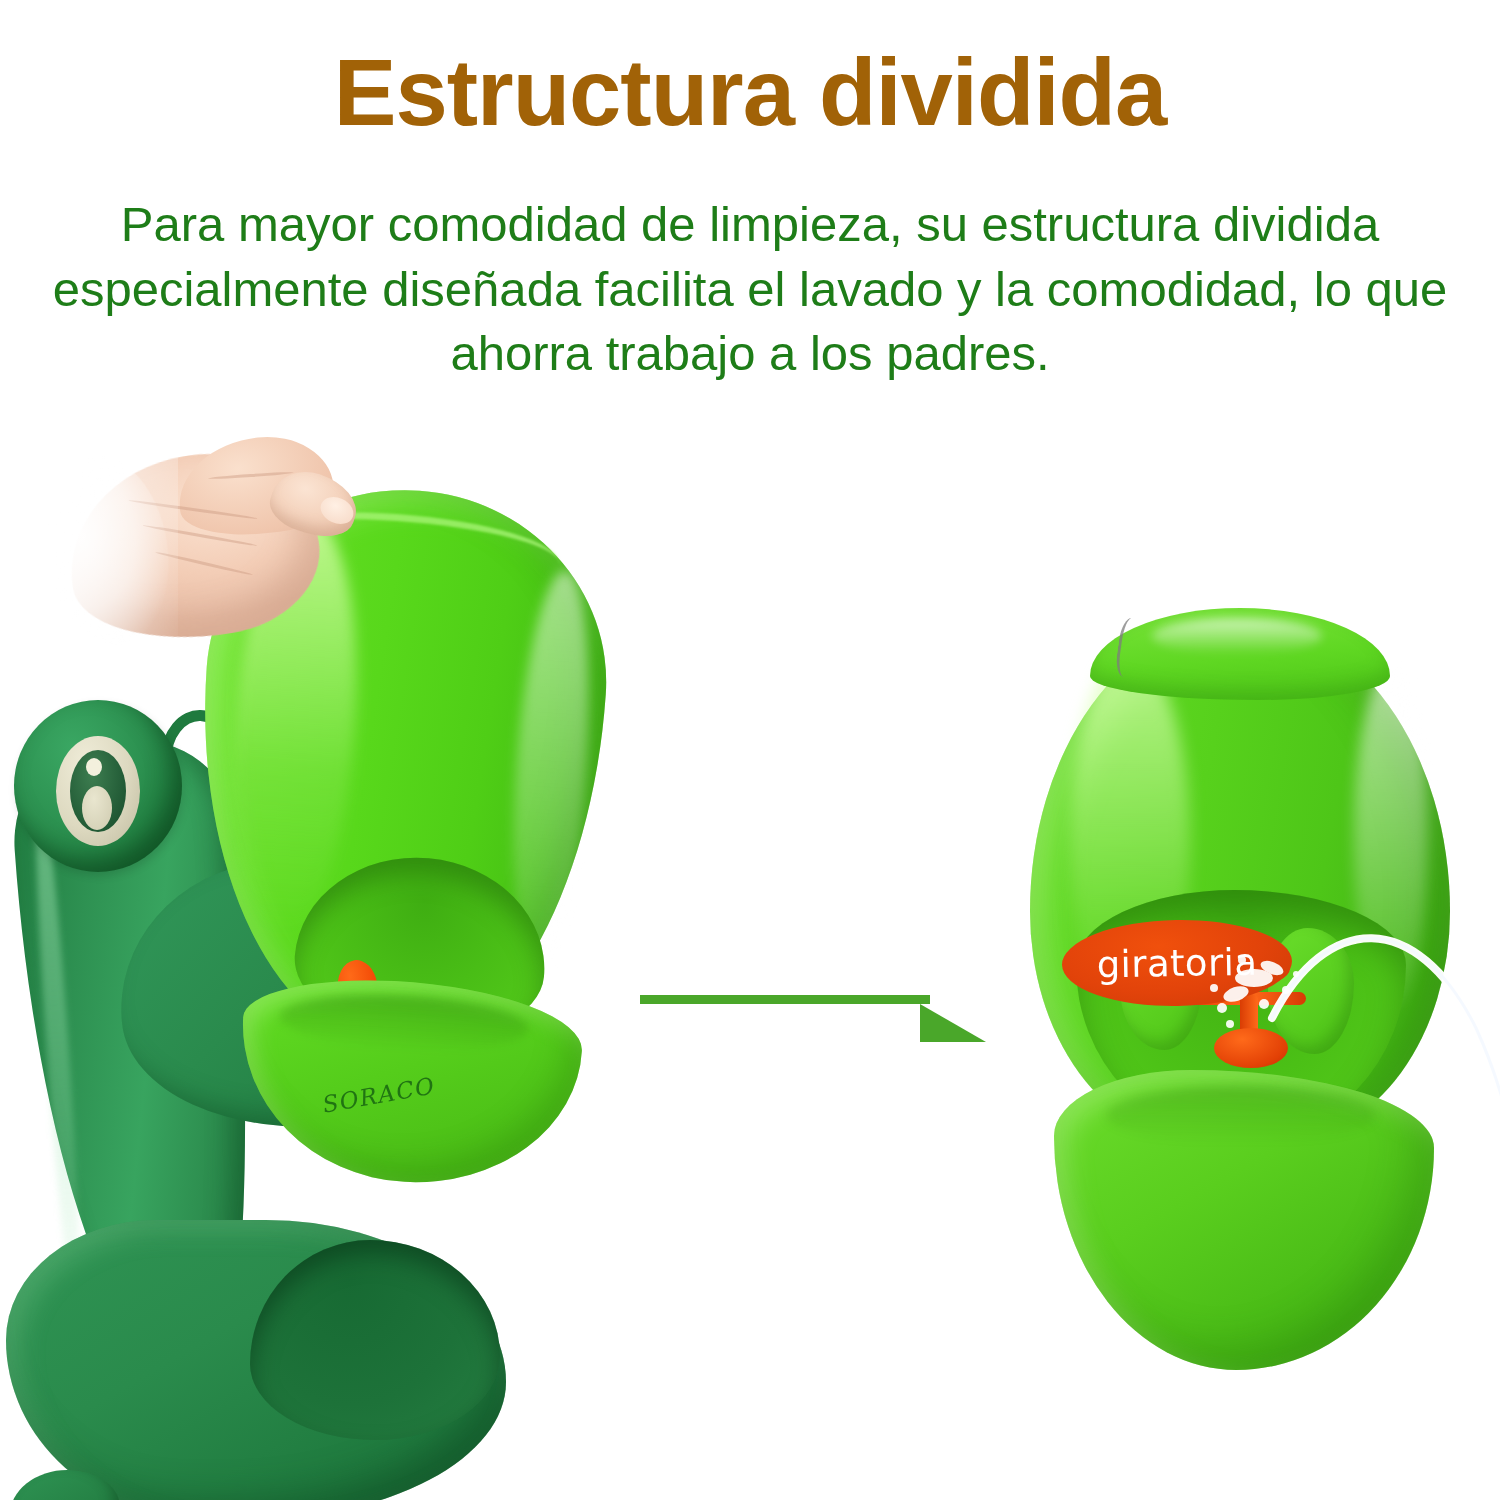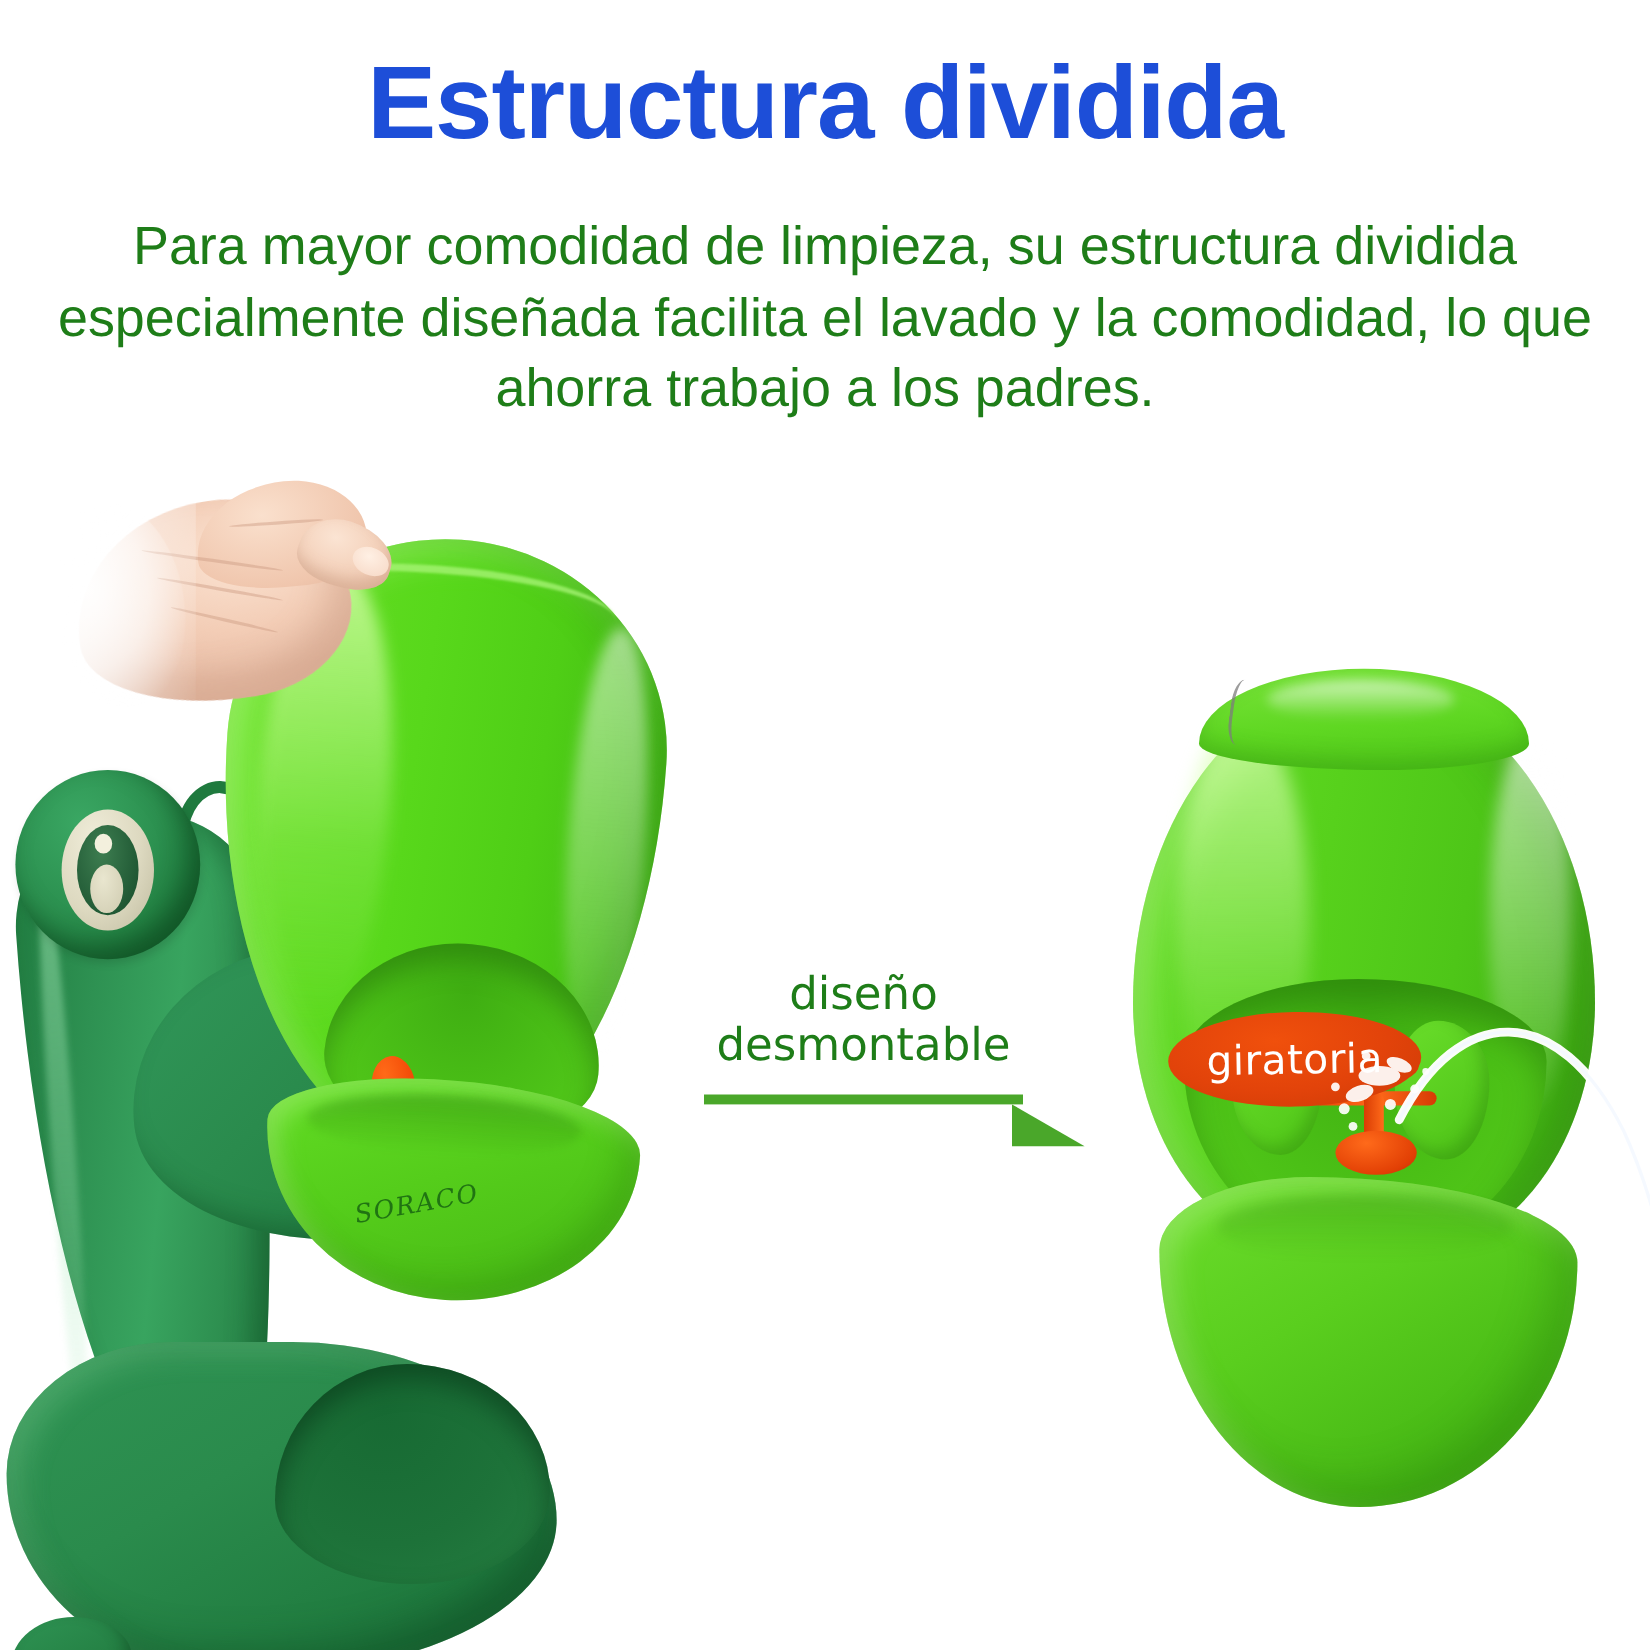--- a/index.html
+++ b/index.html
@@ -18,21 +18,21 @@
 
   
   #headline {
     position: absolute;
     top: 44px;
     left: 0;
     width: 1500px;
     text-align: center;
     font-size: 94px;
     font-weight: bold;
-    color: #1d4ed8;
+    color: #a16207;
     letter-spacing: -1px;
     line-height: 1.05;
     white-space: nowrap;
   }
   #subcopy {
     position: absolute;
     top: 192px;
     left: 30px;
     width: 1440px;
     text-align: center;
@@ -597,24 +597,20 @@
       <div class="nail"></div>
       <div class="crease" style="left:70px;top:78px;width:130px;transform:rotate(8deg);"></div>
       <div class="crease" style="left:84px;top:104px;width:116px;transform:rotate(10deg);"></div>
       <div class="crease" style="left:96px;top:132px;width:100px;transform:rotate(13deg);"></div>
       <div class="crease" style="left:150px;top:44px;width:86px;transform:rotate(-4deg);"></div>
       <div class="fade"></div>
     </div>
   </div>
 
   <div id="arrow-block">
-    <div id="arrow-label">
-      <div>diseño</div>
-      <div>desmontable</div>
-    </div>
     <div id="arrow-shaft"></div>
     <div id="arrow-head"></div>
   </div>
 
   <div id="right-group">
     <div class="r-shell"></div>
     <div class="r-toprim"></div>
     <div class="r-hookwire"></div>
     <div class="r-interior"></div>
     <div class="r-ridge-l"></div>

